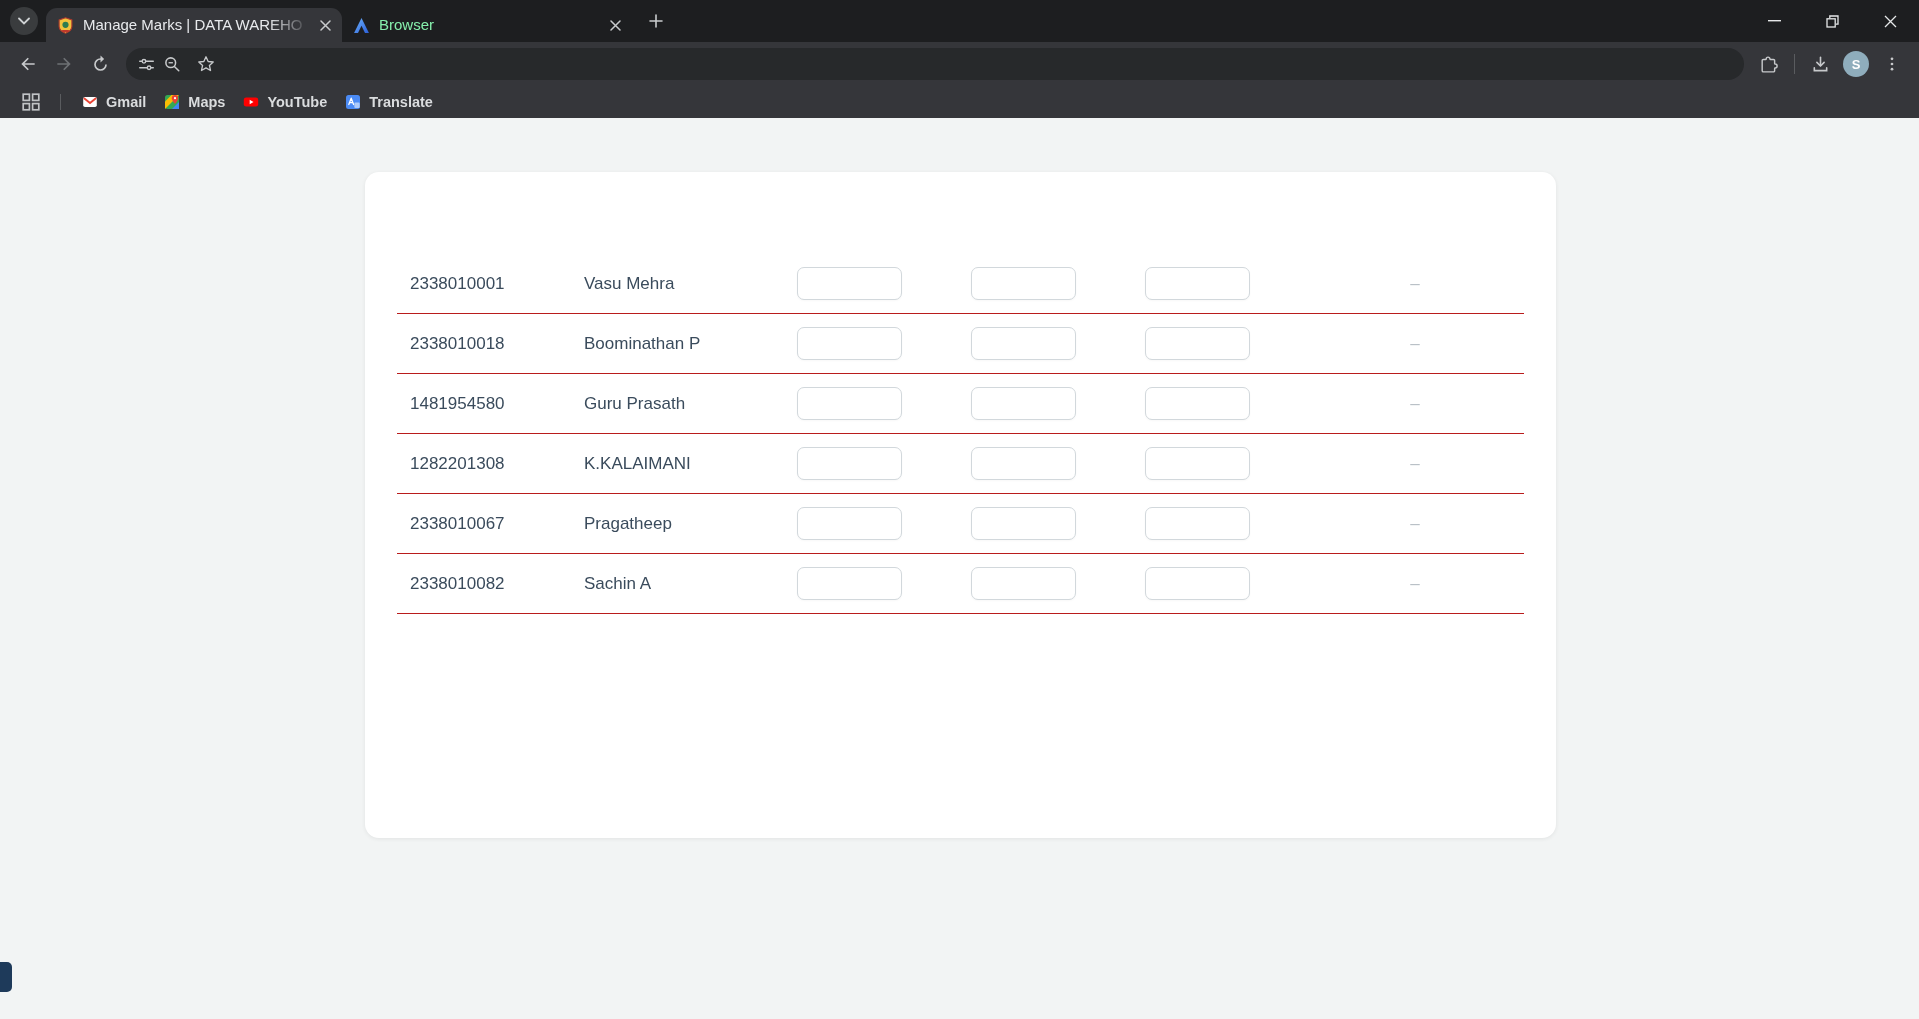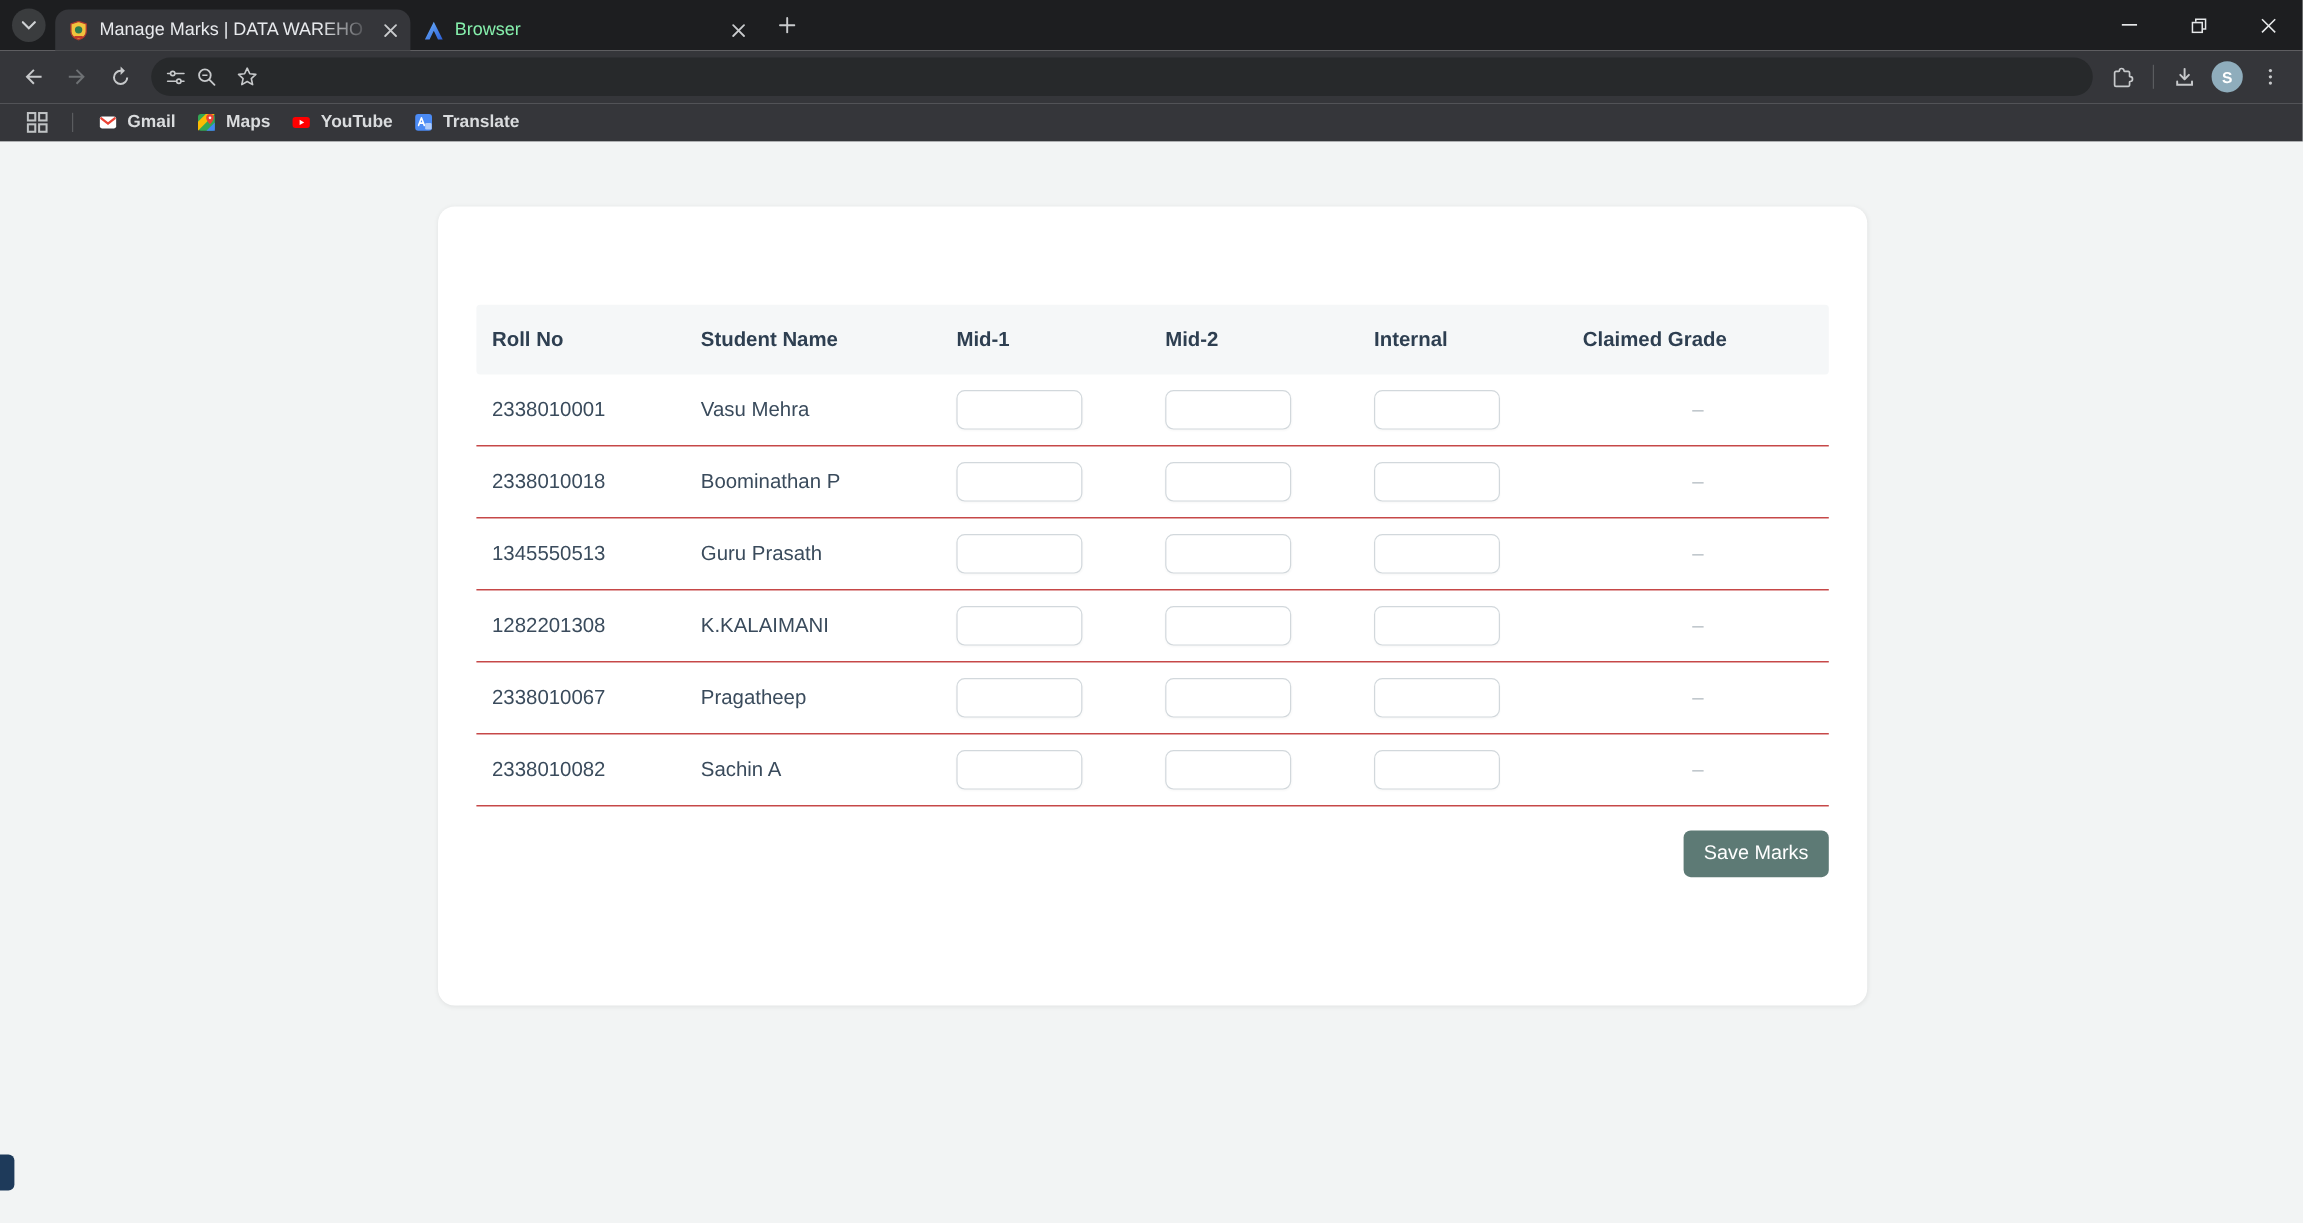--- a/index.html
+++ b/index.html
@@ -249,49 +249,41 @@
       <span>Translate</span>
     </div>
   </div>
 
   <div class="content">
     <div class="edge-widget"></div>
 
     <div class="card">
 
       <div class="marks-table">
-        <div class="thead">
-          <span>Roll No</span>
-          <span>Student Name</span>
-          <span>Mid-1</span>
-          <span>Mid-2</span>
-          <span>Internal</span>
-          <span>Claimed Grade</span>
-        </div>
         <div>
   <div class="trow">
     <div class="cell">2338010001</div>
     <div class="cell">Vasu Mehra</div>
     <div><input class="mark-input" style=""></div>
     <div><input class="mark-input" style=""></div>
     <div><input class="mark-input" style=""></div>
     <div class="claimed">–</div>
   </div>
 
   <div class="trow">
     <div class="cell">2338010018</div>
     <div class="cell">Boominathan P</div>
     <div><input class="mark-input" style=""></div>
     <div><input class="mark-input" style=""></div>
     <div><input class="mark-input" style=""></div>
     <div class="claimed">–</div>
   </div>
 
   <div class="trow">
-    <div class="cell">1345550513</div>
+    <div class="cell">1481954580</div>
     <div class="cell">Guru Prasath</div>
     <div><input class="mark-input" style=""></div>
     <div><input class="mark-input" style=""></div>
     <div><input class="mark-input" style=""></div>
     <div class="claimed">–</div>
   </div>
 
   <div class="trow">
     <div class="cell">1282201308</div>
     <div class="cell">K.KALAIMANI</div>
@@ -314,18 +306,15 @@
     <div class="cell">2338010082</div>
     <div class="cell">Sachin A</div>
     <div><input class="mark-input" style=""></div>
     <div><input class="mark-input" style=""></div>
     <div><input class="mark-input" style=""></div>
     <div class="claimed">–</div>
   </div>
 </div>
       </div>
 
-      <div class="save-row">
-        <button class="btn btn-slate">Save Marks</button>
-      </div>
     </div>
   </div>
 </div>
 
 </body></html>

